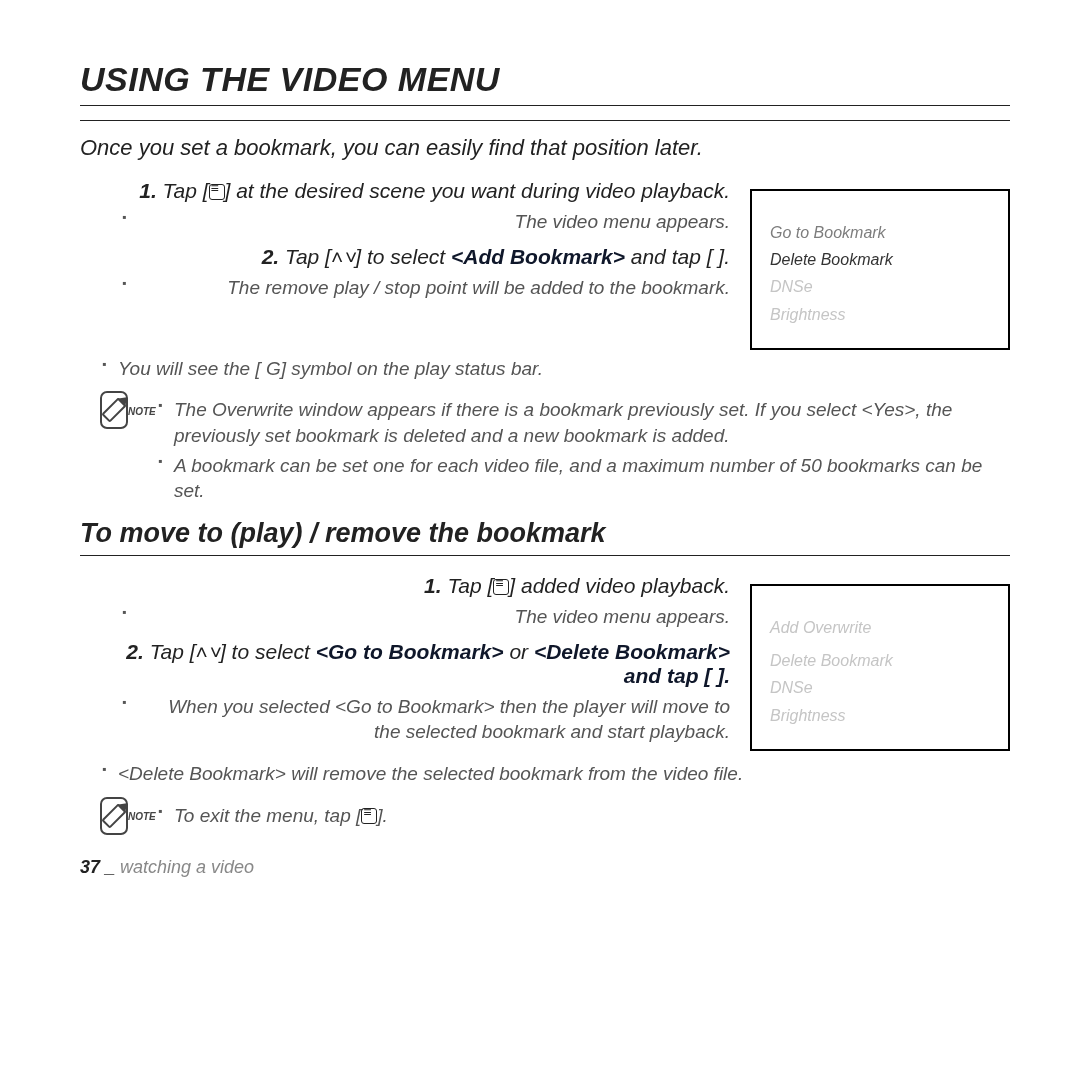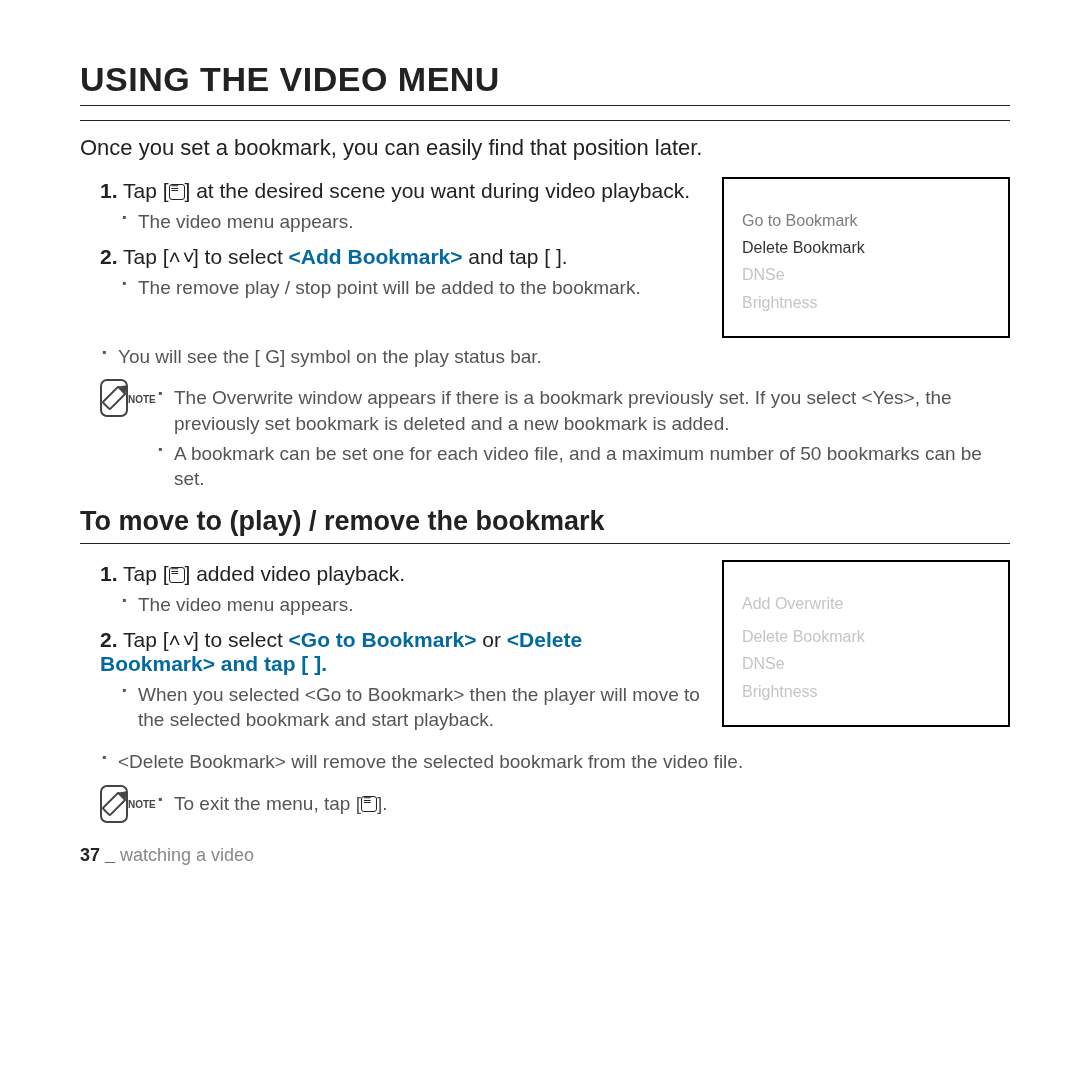--- a/index.html
+++ b/index.html
@@ -7,20 +7,21 @@
     padding: 0;
     font-family: Arial, Helvetica, sans-serif;
     background: #fff;
     color: #222;
     width: 1080px;
     height: 1080px;
     box-sizing: border-box;
   }
   .page {
     padding: 60px 70px 20px 80px;
+    font-style: italic;
   }
   h1 {
     font-size: 34px;
     letter-spacing: 0.5px;
     margin: 0 0 2px 0;
     font-weight: 700;
   }
   hr.rule {
     border: none;
     border-top: 1.6px solid #222;
@@ -35,40 +36,41 @@
     font-size: 22px;
     margin: 12px 0 14px 0;
   }
   .cols {
     display: flex;
     gap: 20px;
     align-items: flex-start;
   }
   .leftcol { flex: 1; }
   .rightbox {
-    width: 288px;
+    width: 260px;
     border: 2px solid #000;
     padding: 22px 16px 20px 18px;
     box-sizing: border-box;
-    margin-top: 2px;
+    margin-top: 14px;
     font-size: 16px;
     line-height: 1.7;
   }
   .rightbox .faint { color: #c5c5c5; }
   .rightbox .mid { color: #7d7d7d; }
   .rightbox .dark { color: #333; }
   .rightbox .spacer { height: 6px; }
   ol.steps {
     list-style: none;
     padding: 0;
     margin: 4px 0 0 20px;
     font-size: 21px;
   }
   ol.steps > li {
     margin: 0 0 10px 0;
+    text-align: right;
   }
   .num { font-weight: 700; }
   .step-body { }
   ul.sub {
     list-style: none;
     padding: 0;
     margin: 6px 0 0 22px;
     font-size: 19px;
     color: #555;
   }
@@ -138,21 +140,21 @@
     vertical-align: -2px;
   }
   .menuicon::before {
     content: "≡";
     position:absolute; left:1px; top:-4px; font-size:14px; color:#222; line-height:14px;
   }
   .updown {
     display:inline-block;
     letter-spacing: -2px;
   }
-  .bold { font-weight: 700; color:#0369a1; }
+  .bold { font-weight: 700; color:#0f172a; }
   .footer {
     margin-top: 22px;
     font-size: 18px;
   }
   .footer .pg { font-weight:700; color:#222;}
   .footer .wat { color:#888; }
 </style>
 </head>
 <body>
 

